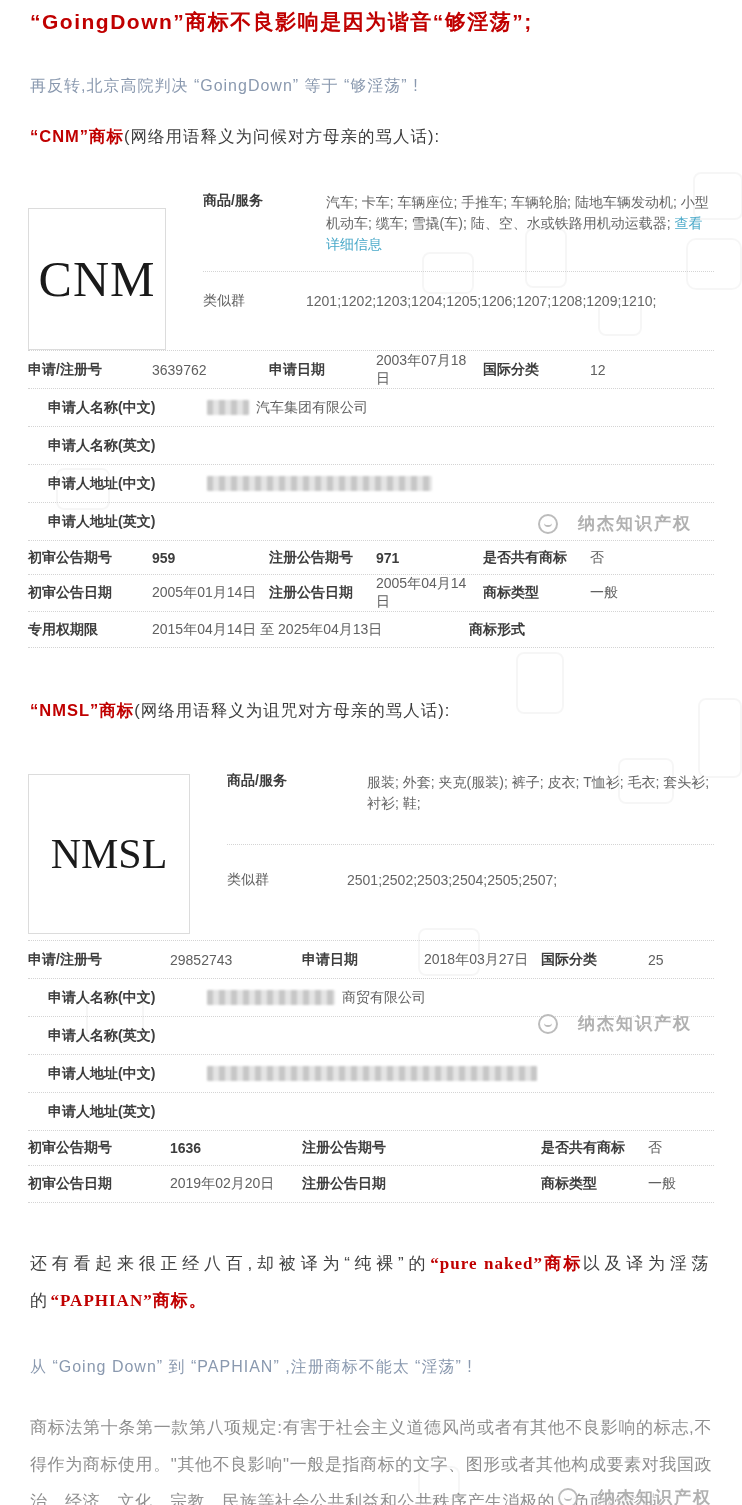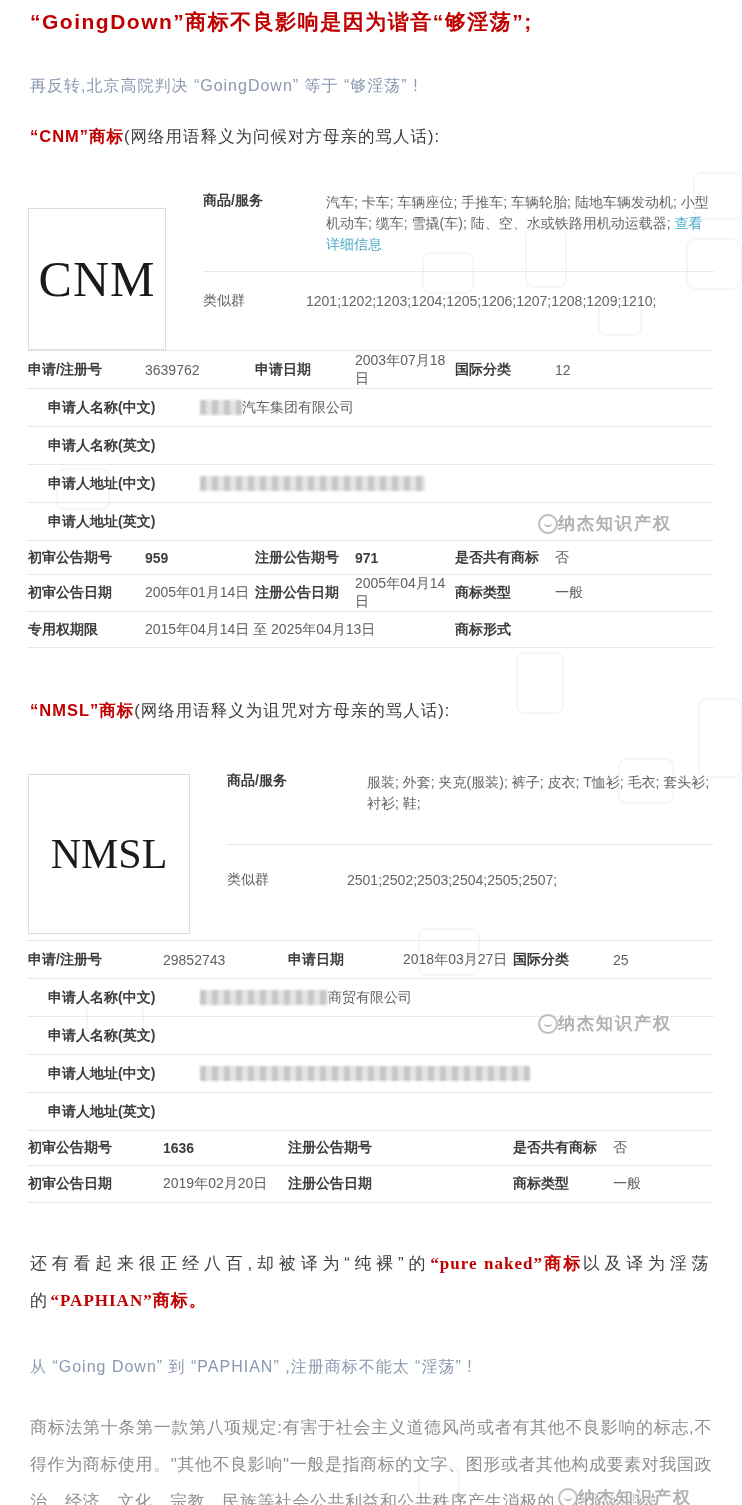--- a/index.html
+++ b/index.html
@@ -45,40 +45,41 @@
   .lblw-a{width:103px;}
   .lblw-b{width:120px;}
   .goods-text{flex:1;line-height:21px;color:#666;margin-left:20px;}
   .dot-h{border-top:1px dotted #d4d4d4;height:0;}
   .group-row{display:flex;align-items:center;}
   .group-val{color:#666;}
   
   .row{
     display:flex;align-items:center;min-height:37px;
     border-bottom:1px dotted #d4d4d4;
+    gap:7px;
   }
   .row .lbl{font-weight:bold;color:#3d3d3d;flex:none;}
   .row .val{color:#606060;flex:none;}
   .c-l1a{width:117px;} .c-v1a{width:110px;} .c-l2a{width:100px;} .c-v2a{width:100px;} .c-l3a{width:100px;}
   .c-l1b{width:135px;} .c-v1b{width:125px;} .c-l2b{width:115px;} .c-v2b{width:110px;} .c-l3b{width:100px;}
   .c-wide{width:310px;}
   .c-lblone{width:152px;margin-left:20px;}
   
   .blur-chip{
     display:inline-block;height:15px;vertical-align:middle;border-radius:1px;
     background:
       repeating-linear-gradient(90deg,#c7c7c7 0 6px,#e4e4e4 6px 12px),
       repeating-linear-gradient(0deg,rgba(170,170,170,.55) 0 5px,rgba(230,230,230,.55) 5px 10px);
     filter:blur(1.1px);
   }
   
   .link{color:#4aa9c9;text-decoration:none;cursor:pointer;}
   
   .stamp{
-    position:absolute;display:flex;align-items:center;gap:0;
+    position:absolute;display:flex;align-items:center;gap:20px;
     color:#a9a9a9;font-size:17px;font-weight:bold;letter-spacing:2px;
     text-shadow:1px 1px 0 #fff,-1px -1px 0 #fff,1px -1px 0 #fff,-1px 1px 0 #fff;
     opacity:.9;pointer-events:none;white-space:nowrap;
   }
   .stamp-circle{
     width:20px;height:20px;border-radius:50%;border:2px solid #b5b5b5;flex:none;
     box-sizing:border-box;position:relative;background:#fff;
   }
   .stamp-circle:after{
     content:"";position:absolute;left:4px;top:5px;width:8px;height:4px;

